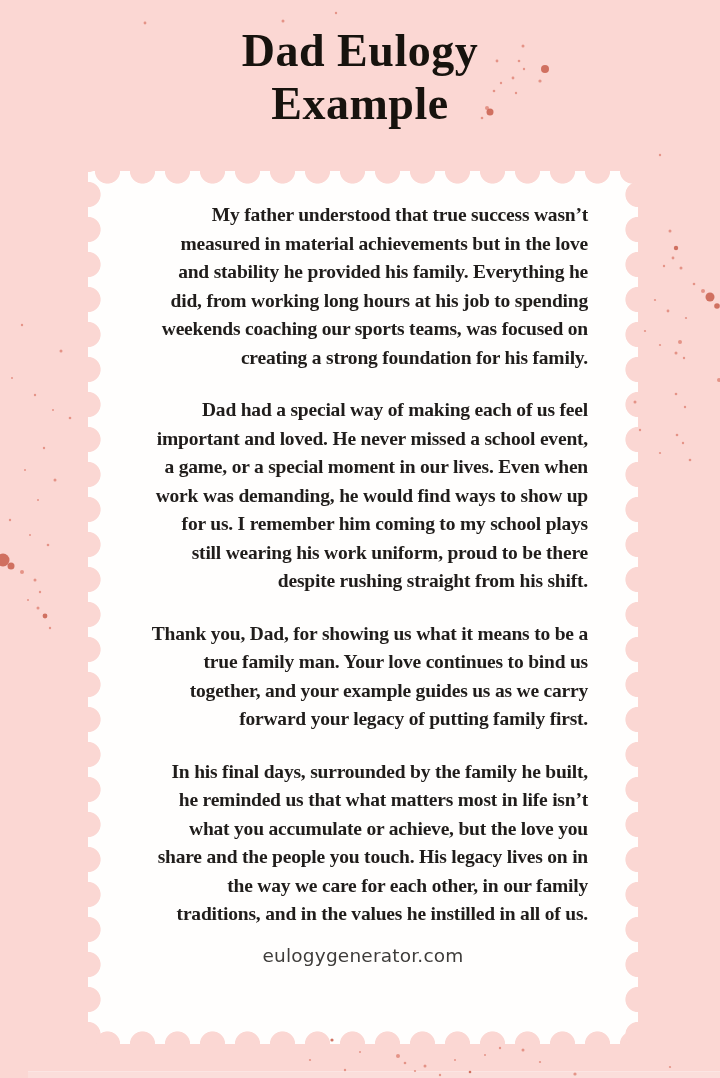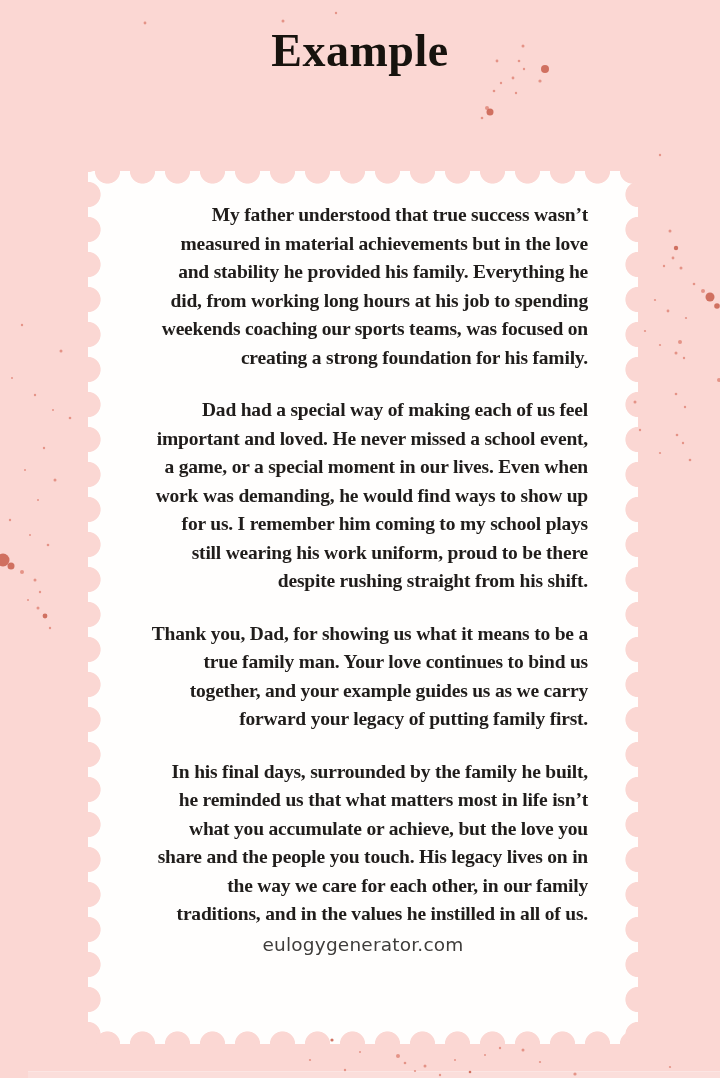--- a/index.html
+++ b/index.html
@@ -91,21 +91,21 @@
     font-size: 19.5px;
     line-height: 28.5px;
     letter-spacing: -0.2px;
     color: var(--c-body-text);
     margin-bottom: 24px;
   }
   .card-body p:last-child { margin-bottom: 0; }
 
   .card-footer {
     position: relative;
-    margin-top: 5px;
+    margin-top: 16px;
     width: 100%;
     text-align: center;
     font-family: "DejaVu Sans", sans-serif;
     font-weight: 400;
     font-size: 18.5px;
     letter-spacing: 0.2px;
     color: var(--c-footer-text);
   }
 
   .splatter-svg {
@@ -126,20 +126,21 @@
     border-top: 1px solid rgba(255,255,255,0.22);
     z-index: 1;
   }
 </style>
 </head>
 <body>
 
 <div class="page">
 
   <h1 class="page-title">
+    <span class="title-line">Dad Eulogy</span>
     <span class="title-line">Example</span>
   </h1>
 
   <div class="stamp-card">
     <div class="perf perf-top"></div>
     <div class="perf perf-bottom"></div>
     <div class="perf perf-left"></div>
     <div class="perf perf-right"></div>
 
     <div class="card-body">

